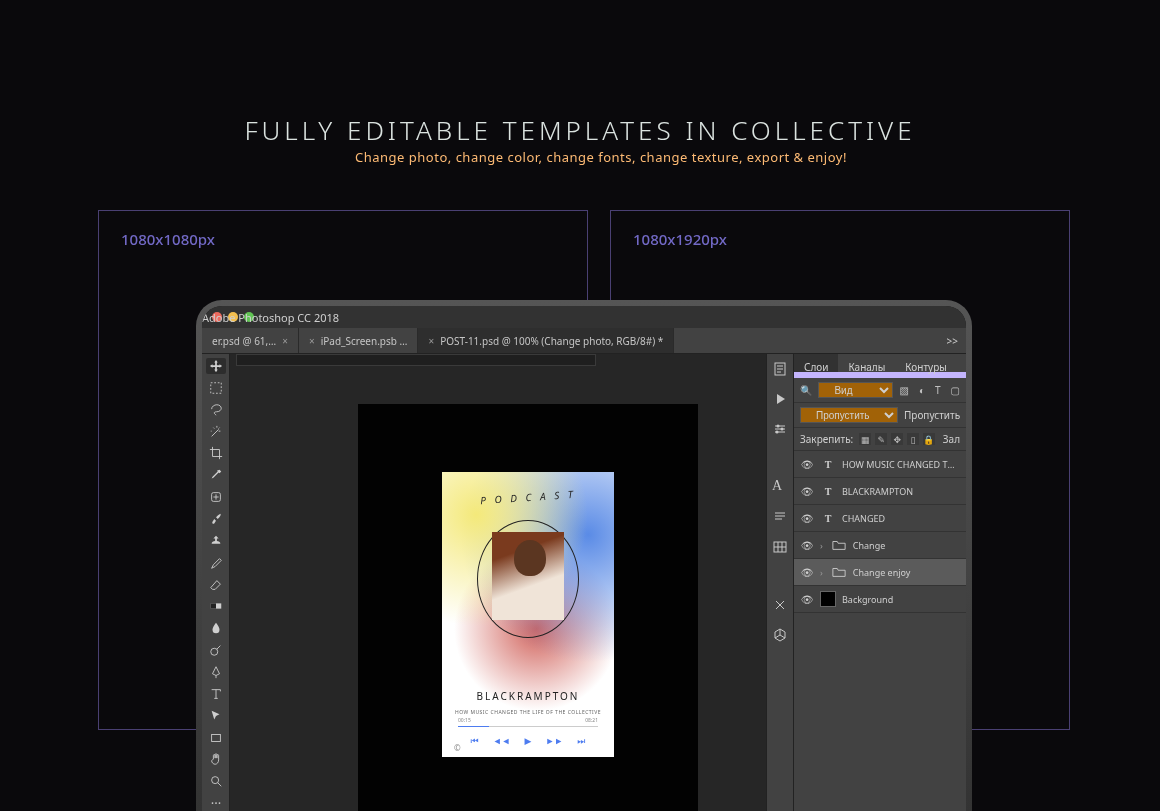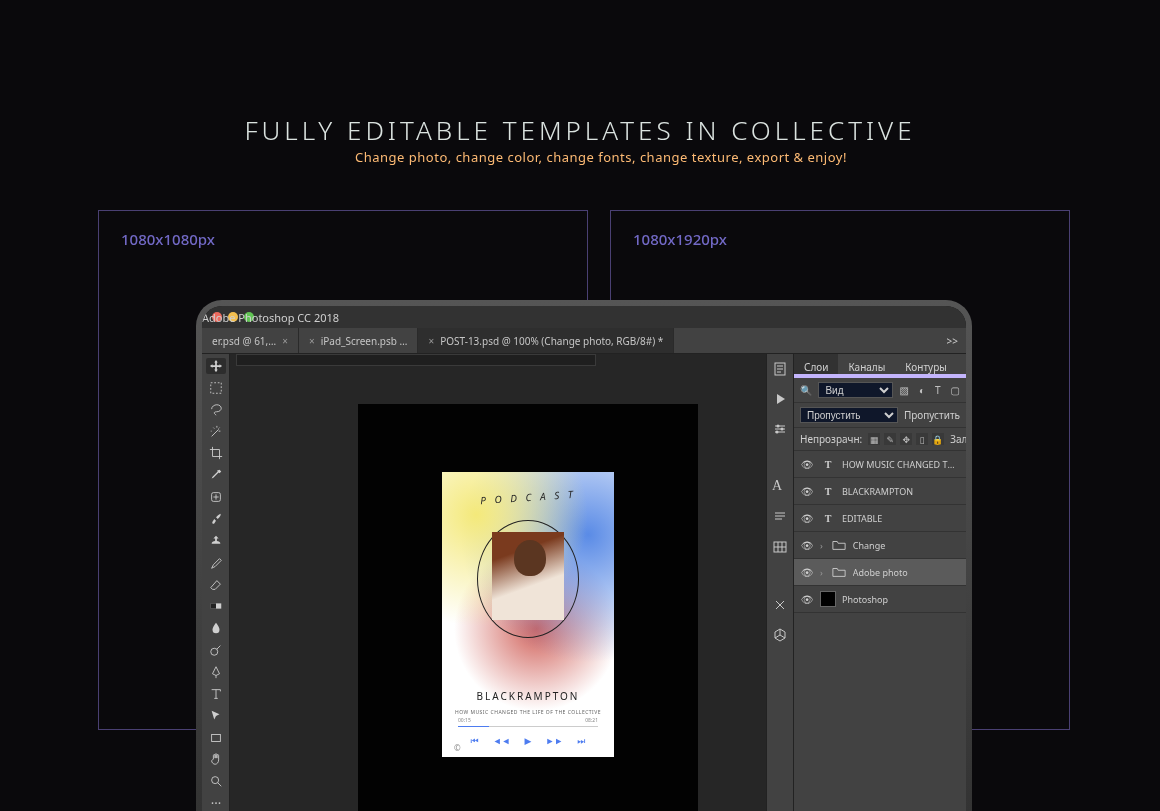--- a/index.html
+++ b/index.html
@@ -49,25 +49,25 @@
 .progress{position:absolute;bottom:30px;left:16px;right:16px;height:1px;background:#ccc;}
 .progress::before{content:"";position:absolute;left:0;width:22%;height:1px;background:#4d7cf0;}
 .ptimes{position:absolute;bottom:34px;left:16px;right:16px;display:flex;justify-content:space-between;font-size:5px;color:#888;}
 .pcontrols{position:absolute;bottom:10px;left:0;right:0;display:flex;justify-content:center;gap:14px;color:#4d7cf0;font-size:9px;}
 .cc-icon{position:absolute;bottom:4px;left:12px;font-size:8px;color:#888;}
 
 .rightcol{width:28px;background:#424242;display:flex;flex-direction:column;align-items:center;padding-top:6px;gap:14px;color:#c8c8c8;border-left:1px solid #222;border-right:1px solid #222;}
 .rightcol .mini{width:16px;height:16px;}
 
 .layers-panel{width:172px;background:#424242;display:flex;flex-direction:column;font-size:10px;color:#cfcfcf;}
-.panel-tabs{display:flex;height:24px;border-bottom:4px solid #c4b5fd;}
+.panel-tabs{display:flex;height:24px;border-bottom:6px solid #c4b5fd;}
 .ptab{padding:6px 10px;cursor:pointer;}
 .ptab.active{background:#323232;}
 .panel-row{display:flex;align-items:center;gap:6px;padding:4px 6px;border-bottom:1px solid #333;}
-.panel-row select,.panel-row input{background:#0f172a;border:1px solid #555;color:#cfcfcf;font-size:10px;height:16px;padding:0 2px;}
+.panel-row select,.panel-row input{background:#a16207;border:1px solid #555;color:#cfcfcf;font-size:10px;height:16px;padding:0 11px;}
 .panel-row .wide{flex:1;}
 .locks{display:flex;gap:4px;}
 .locks span{width:12px;height:12px;background:#393939;display:flex;align-items:center;justify-content:center;font-size:9px;color:#bbb;}
 .layer{display:flex;align-items:center;gap:6px;padding:5px 6px;border-bottom:1px solid #333;cursor:pointer;}
 .layer.sel{background:#5b5b5b;}
 .eye{width:14px;text-align:center;color:#d0d0d0;}
 .licon{width:16px;height:16px;display:flex;align-items:center;justify-content:center;color:#d0d0d0;}
 .licon.T{font-family:serif;font-weight:bold;}
 .licon.folder svg{width:14px;height:12px;}
 .licon.thumb{background:#000;border:1px solid #666;}
@@ -104,21 +104,21 @@
   <div class="tab">
           <span>er.psd @ 61,…</span>
           <span class="x">×</span>
         </div>
   <div class="tab">
           <span class="x">×</span>
           <span>iPad_Screen.psb …</span>
         </div>
   <div class="tab active">
           <span class="x">×</span>
-          <span>POST-13.psd @ 100% (Change photo, RGB/8#) *</span>
+          <span>POST-11.psd @ 100% (Change photo, RGB/8#) *</span>
         </div>
   <div class="tab-overflow">&gt;&gt;</div>
 </div>
 
 <div class="workspace">
 
 <div class="toolcol">
   <div class="tool sel">
             <svg viewBox="0 0 16 16">
               <path d="M8 1l2 3H9v3h3V6l3 2-3 2V9H9v3h1l-2 3-2-3h1V9H4v1L1 8l3-2v1h3V4H6z" fill="currentColor"></path>
@@ -305,21 +305,21 @@
       <span>◐</span>
       <span>T</span>
       <span>▢</span>
     </div>
   </div>
   <div class="panel-row">
     <select class="wide"><option>Пропустить</option></select>
     <span>Пропустить</span>
   </div>
   <div class="panel-row">
-    <span>Непрозрачн:</span>
+    <span>Закрепить:</span>
     <div class="locks">
       <span>▦</span>
       <span>✎</span>
       <span>✥</span>
       <span>▯</span>
       <span>🔒</span>
     </div>
     <span style="margin-left:auto">Зал</span>
   </div>
 
@@ -329,44 +329,44 @@
     <span class="lname">HOW MUSIC CHANGED THE LIFE OF T</span>
   </div>
   <div class="layer">
     <span class="eye">👁</span>
     <span class="licon T">T</span>
     <span class="lname">BLACKRAMPTON</span>
   </div>
   <div class="layer">
     <span class="eye">👁</span>
     <span class="licon T">T</span>
-    <span class="lname">EDITABLE</span>
+    <span class="lname">CHANGED</span>
   </div>
   <div class="layer">
     <span class="eye">👁</span>
     <span class="arrow">›</span>
     <span class="licon folder">
               <svg viewBox="0 0 16 12">
                 <path d="M1 2h5l1 2h8v7H1z" fill="none" stroke="currentColor"></path>
               </svg>
             </span>
     <span class="lname">Change</span>
   </div>
   <div class="layer sel">
     <span class="eye">👁</span>
     <span class="arrow">›</span>
     <span class="licon folder">
               <svg viewBox="0 0 16 12">
                 <path d="M1 2h5l1 2h8v7H1z" fill="none" stroke="currentColor"></path>
               </svg>
             </span>
-    <span class="lname">Adobe photo</span>
+    <span class="lname">Change enjoy</span>
   </div>
   <div class="layer">
     <span class="eye">👁</span>
     <span class="licon thumb"></span>
-    <span class="lname">Photoshop</span>
+    <span class="lname">Background</span>
   </div>
 </div>
 
 </div>
 </div>
 </div>
 
 </body></html>

